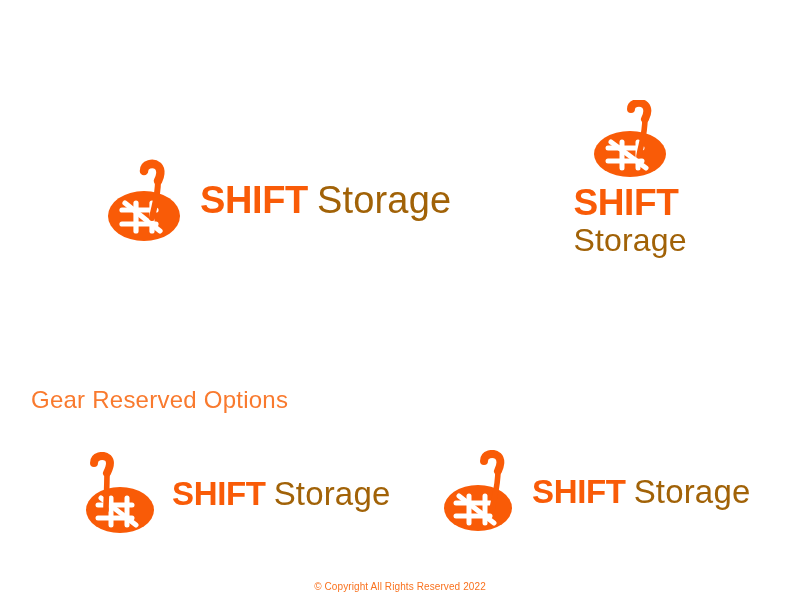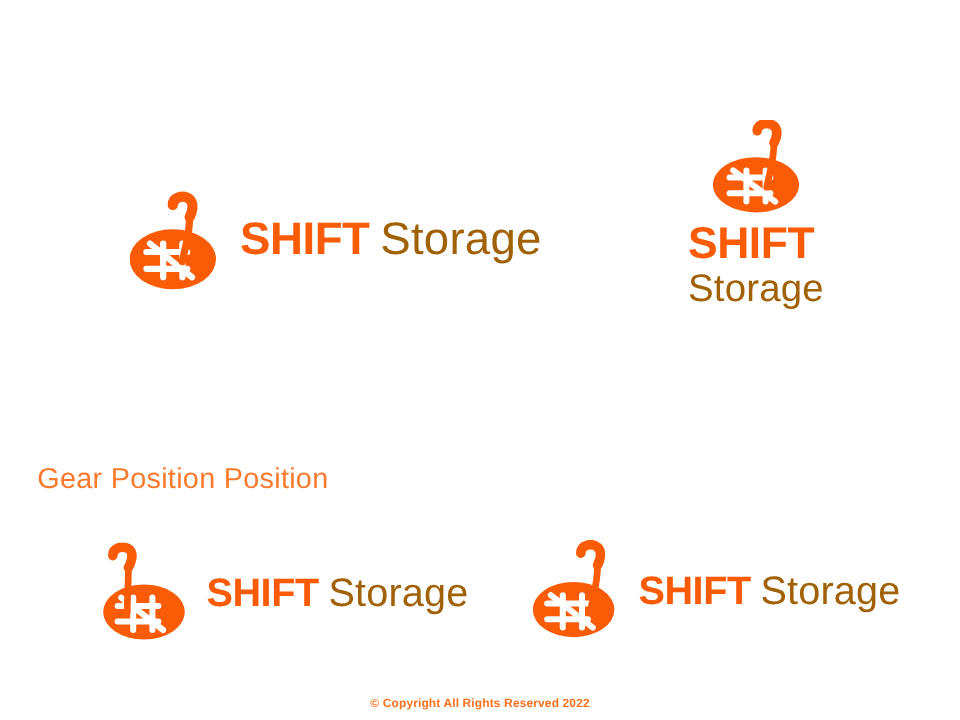--- a/index.html
+++ b/index.html
@@ -111,21 +111,21 @@
   #lockup-option-right .wm-storage { margin-left: 8px; }
 
   
   #footer-copyright {
     position: absolute;
     left: 0;
     right: 0;
     top: 581px;
     text-align: center;
     font-size: 10px;
-    font-weight: 700;
+    font-weight: 400;
     color: #F9721F;
     letter-spacing: 0.01em;
   }
 </style>
 </head>
 <body>
 
 <div class="canvas">
 
   <div class="lockup" id="lockup-primary">
@@ -163,21 +163,21 @@
       </g>
       <path d="M53 18 C53 35, 49 44, 47 56" stroke="#F95B07" stroke-width="5.6" fill="none" stroke-linecap="round"></path>
       <path d="M39 9 C39 3, 48 1, 53 5 C57 9, 55 15, 53 19" stroke="#F95B07" stroke-width="8" fill="none" stroke-linecap="round"></path>
     </svg>
     <div class="wm-line">
       <span class="wm-shift">SHIFT</span>
       <span class="wm-storage">Storage</span>
     </div>
   </div>
 
-  <div id="section-heading">Gear Position Position</div>
+  <div id="section-heading">Gear Reserved Options</div>
 
   <div class="lockup" id="lockup-option-left">
     <svg class="mark" viewBox="0 0 72 82" aria-hidden="true">
       <ellipse cx="36" cy="58" rx="34" ry="23" fill="#F95B07"></ellipse>
       <g stroke="#ffffff" stroke-width="5" stroke-linecap="round" fill="none">
         <line x1="14" y1="53" x2="48" y2="53"></line>
         <line x1="14" y1="66" x2="48" y2="66"></line>
         <line x1="27" y1="46" x2="27" y2="73"></line>
         <line x1="43" y1="46" x2="43" y2="73"></line>
         <line x1="17" y1="46" x2="52" y2="73"></line>

